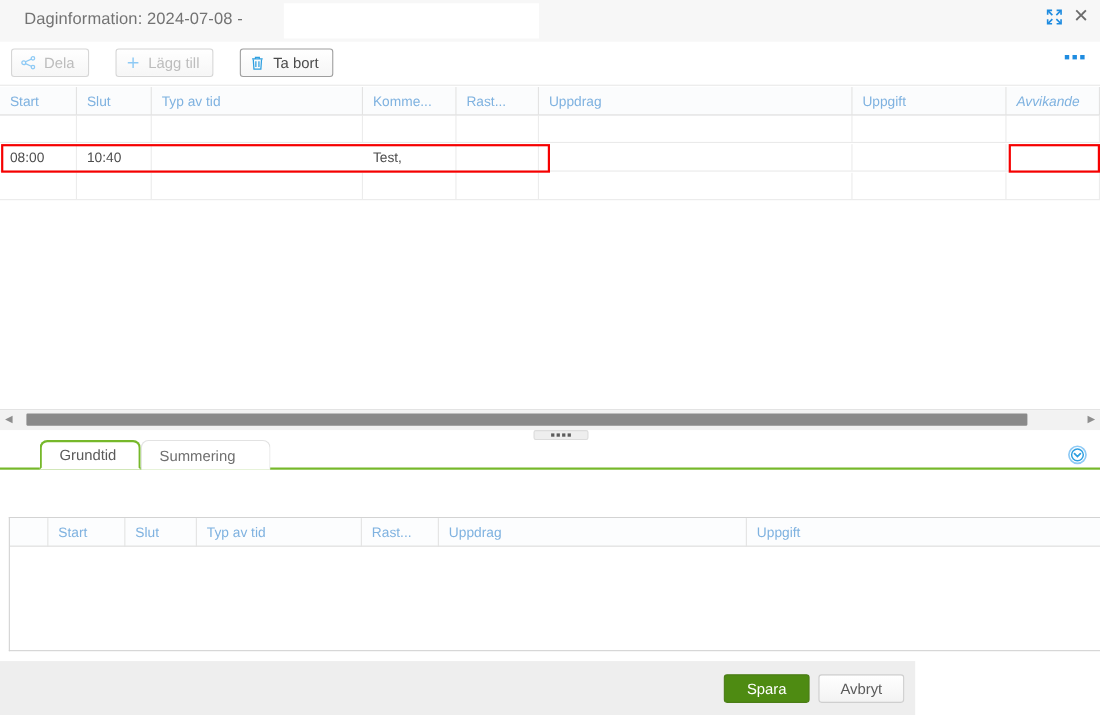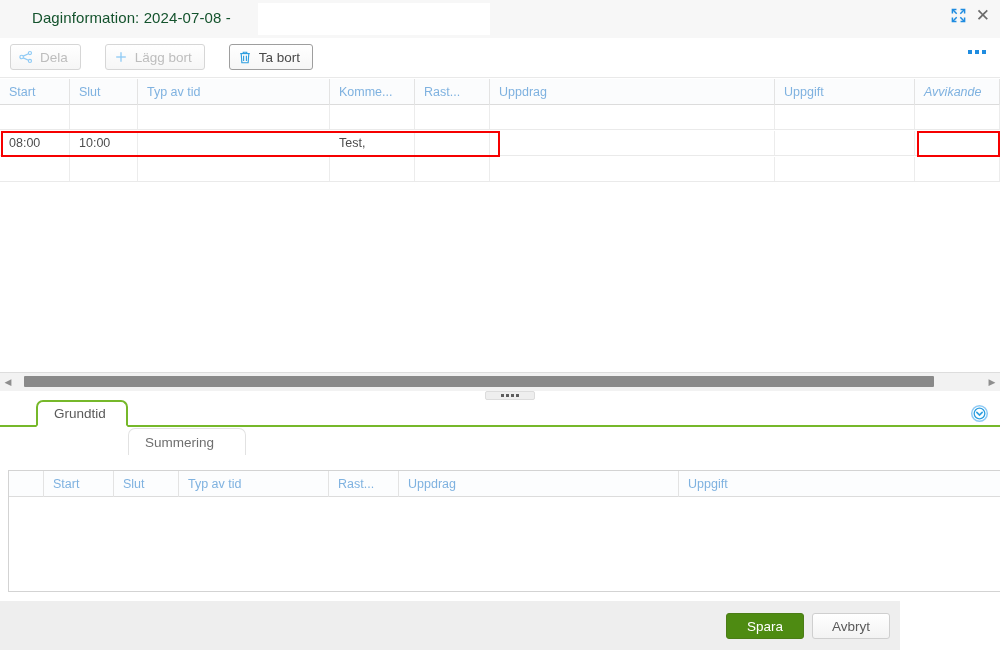--- a/index.html
+++ b/index.html
@@ -15,22 +15,22 @@
     width: 1000px; height: 650px;
     background: #ffffff;
   }
 
   
   .titlebar {
     position: absolute; left: 0; top: 0; width: 1000px; height: 38px;
     background: #f7f7f7;
   }
   .title-text {
-    position: absolute; left: 32px; top: 9px;
-    font-size: 15px; color: #14532d; letter-spacing: .1px;
+    position: absolute; left: 22px; top: 9px;
+    font-size: 15px; color: #737373; letter-spacing: .1px;
     white-space: nowrap;
   }
   .title-redaction {
     position: absolute; left: 258px; top: 3px; width: 232px; height: 32px;
     background: #ffffff;
   }
   .title-icons {
     position: absolute; right: 10px; top: 7px;
     display: flex; align-items: center; gap: 10px;
   }
@@ -146,21 +146,21 @@
     color: #6f6f6f; cursor: pointer; background: #ffffff;
     white-space: nowrap;
   }
   .tab.active {
     border: 2px solid #76b82a; border-bottom: 2px solid #ffffff;
     border-radius: 7px 7px 0 0; color: #5a5a5a; z-index: 3;
     background: #ffffff;
   }
   .tab.inactive {
     border: 1px solid #e2e2e2; border-bottom: none;
-    border-radius: 7px 7px 0 0; z-index: 1; margin-top: 28px;
+    border-radius: 7px 7px 0 0; z-index: 1;
   }
   .tab-expand-icon {
     position: absolute; right: 11px; top: 4px; cursor: pointer; line-height: 0;
   }
   .reset-btn-wrap { position: absolute; left: 12px; top: 35px; }
   .reset-btn {
     height: 26px; padding: 0 12px;
     display: inline-flex; align-items: center;
     border: 1px solid #cfcfcf; border-radius: 3px;
     background: linear-gradient(#ffffff, #f4f4f4);
@@ -178,21 +178,21 @@
   .gb-head .th {
     position: absolute; top: 0; height: 26px;
     font-size: 12.5px; color: #7fb2e0;
     display: flex; align-items: center; padding-left: 9px;
     border-right: 1px solid #e3e3e3; white-space: nowrap; overflow: hidden;
   }
   .gb-body { width: 992px; height: 95px; background: #ffffff; }
 
   
   .footer {
-    position: absolute; left: 0; top: 601px; width: 900px; height: 49px;
+    position: absolute; left: 0; top: 601px; width: 832px; height: 49px;
     background: #eeeeee;
   }
   .footer-buttons {
     position: absolute; right: 10px; top: 12px; display: flex; gap: 8px;
   }
   .btn-primary {
     width: 78px; height: 26px; border: 1px solid #4b7d16; border-radius: 3px;
     background: #4e8b12; color: #ffffff; font-size: 13.5px;
     display: inline-flex; align-items: center; justify-content: center;
     cursor: pointer; font-family: "Liberation Sans", sans-serif;
@@ -252,21 +252,21 @@
 
       <div class="tb-btn">
         <span class="tb-icon">
           <svg width="14" height="14" viewBox="0 0 16 16">
             <g stroke="#8ecaf5" stroke-width="1.5">
                 <path d="M8 2.5 V13.5"></path>
                 <path d="M2.5 8 H13.5"></path>
               </g>
           </svg>
         </span>
-        <span>Lägg bort</span>
+        <span>Lägg till</span>
       </div>
 
       <div class="tb-btn enabled">
         <span class="tb-icon">
           <svg width="14" height="15" viewBox="0 0 16 17">
             <g fill="none" stroke="#2e9fe0" stroke-width="1.3">
               <path d="M2.5 4 H13.5"></path>
                 <path d="M6 4 V2.5 H10 V4"></path>
               <path d="M3.7 4.5 L4.4 14.5 H11.6 L12.3 4.5"></path>
               <path d="M6.4 6.5 V12.5"></path>
@@ -302,21 +302,21 @@
           <div class="td" style="left: 70px; width: 68px;"></div>
           <div class="td" style="left: 138px; width: 192px;"></div>
           <div class="td" style="left: 330px; width: 85px;"></div>
           <div class="td" style="left: 415px; width: 75px;"></div>
           <div class="td" style="left: 490px; width: 285px;"></div>
           <div class="td" style="left: 775px; width: 140px;"></div>
           <div class="td" style="left: 915px; width: 85px;"></div>
         </div>
         <div class="grid-row" style="top: 26px;">
           <div class="td" style="left: 0px; width: 70px;">08:00</div>
-          <div class="td" style="left: 70px; width: 68px;">10:00</div>
+          <div class="td" style="left: 70px; width: 68px;">10:40</div>
           <div class="td" style="left: 330px; width: 85px; text-align: right;">Test,</div>
           <div class="td" style="left: 415px; width: 75px;"></div>
           <div class="td" style="left: 490px; width: 285px;"></div>
           <div class="td" style="left: 775px; width: 140px;"></div>
           <div class="td" style="left: 915px; width: 85px;"></div>
         </div>
         <div class="grid-row spacer" style="top: 52px;">
           <div class="td" style="left: 0px; width: 70px;"></div>
           <div class="td" style="left: 70px; width: 68px;"></div>
           <div class="td" style="left: 138px; width: 192px;"></div>

